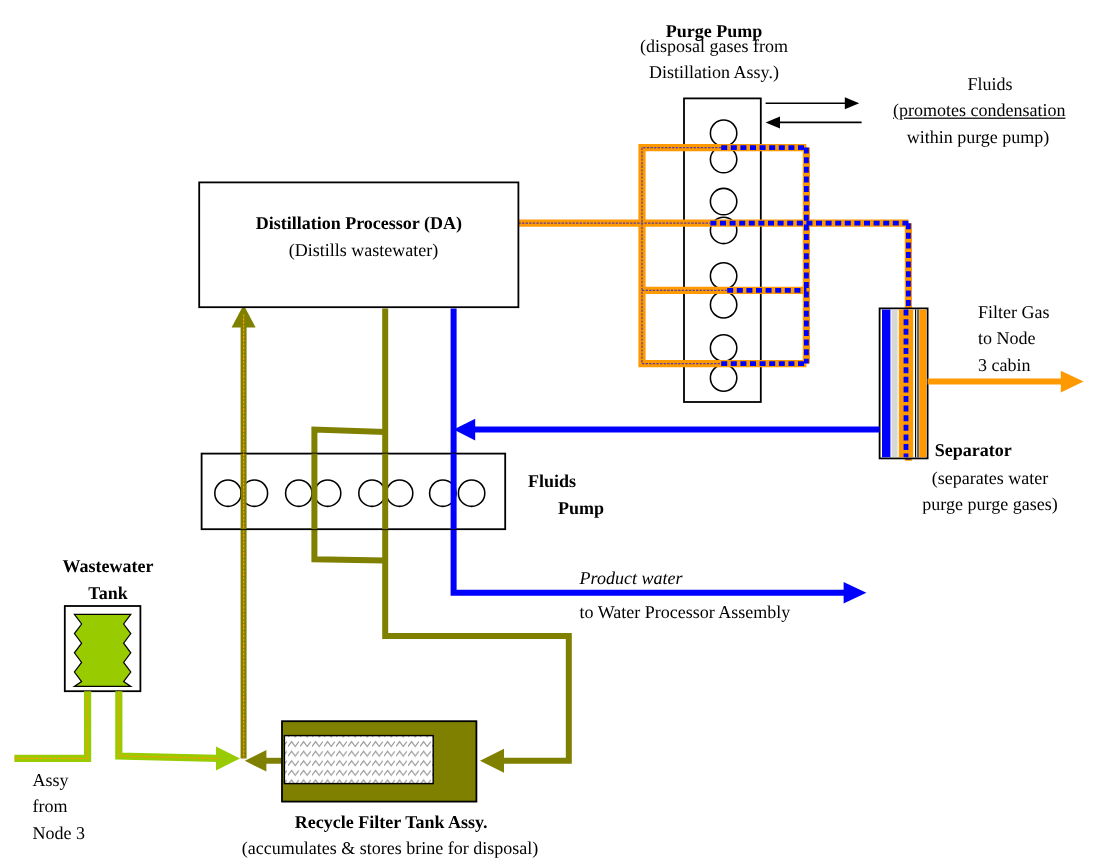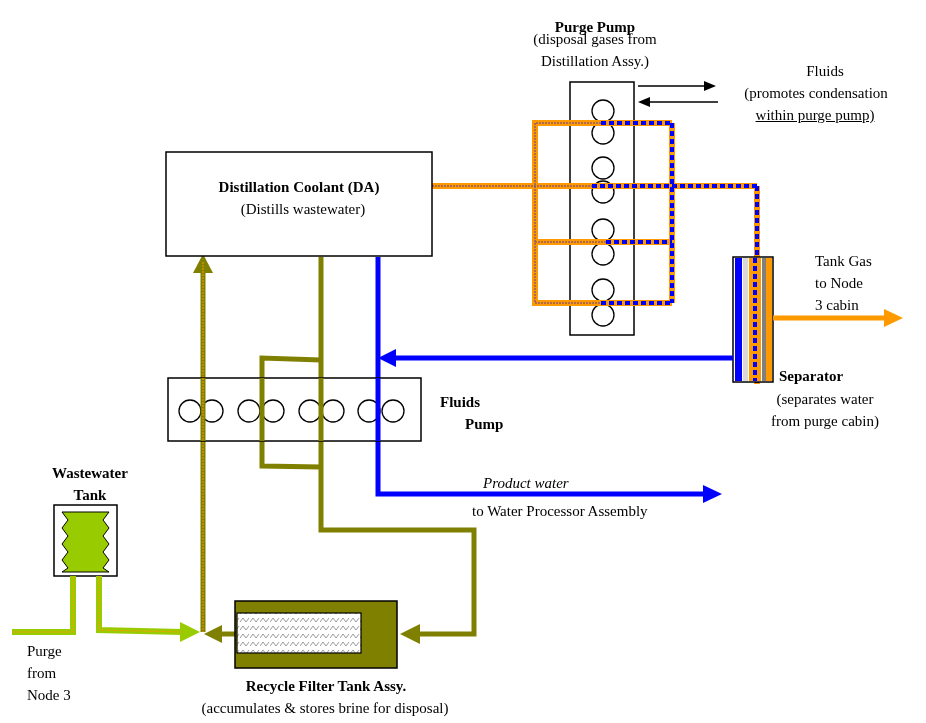--- a/index.html
+++ b/index.html
@@ -145,41 +145,41 @@
     <rect x="235" y="601" width="162" height="67" fill="#808000" stroke="#000" stroke-width="1.5"></rect>
     <rect x="237" y="613" width="124" height="40" fill="url(#filterpat)" stroke="#000" stroke-width="1.2"></rect>
   </g>
 </svg>
 
 <div class="lbl b" style="left:520px; top:16px; width:150px;">Purge Pump</div>
 <div class="lbl" style="left:510px; top:28px; width:170px;">(disposal gases from</div>
 <div class="lbl" style="left:510px; top:50px; width:170px;">Distillation Assy.)</div>
 
 <div class="lbl" style="left:765px; top:60px; width:120px;">Fluids</div>
-<div class="lbl" style="left:718px; top:82px; width:196px;">(promotes condensation</div>
-<div class="lbl" style="left:730px; top:104px; width:170px;text-decoration:underline;">within purge pump)</div>
+<div class="lbl" style="left:718px; top:82px; width:196px;text-decoration:underline;">(promotes condensation</div>
+<div class="lbl" style="left:730px; top:104px; width:170px;">within purge pump)</div>
 
-<div class="lbl b" style="left:166px; top:176px; width:266px;">Distillation Coolant (DA)</div>
+<div class="lbl b" style="left:166px; top:176px; width:266px;">Distillation Processor (DA)</div>
 <div class="lbl" style="left:166px; top:198px; width:274px;">(Distills wastewater)</div>
 
-<div class="lbl left" style="left:815px; top:250px;">Tank Gas</div>
+<div class="lbl left" style="left:815px; top:250px;">Filter Gas</div>
 <div class="lbl left" style="left:815px; top:272px;">to Node</div>
 <div class="lbl left" style="left:815px; top:294px;">3 cabin</div>
 
 <div class="lbl b left" style="left:779px; top:365px;">Separator</div>
 <div class="lbl" style="left:750px; top:388px; width:150px;">(separates water</div>
-<div class="lbl" style="left:750px; top:410px; width:150px;">from purge cabin)</div>
+<div class="lbl" style="left:750px; top:410px; width:150px;">purge purge gases)</div>
 
 <div class="lbl b left" style="left:440px; top:391px;">Fluids</div>
 <div class="lbl b left" style="left:440px; top:413px;margin-left:25px;">Pump</div>
 
 <div class="lbl left" style="left:483px; top:472px;font-style:italic;">Product water</div>
-<div class="lbl left" style="left:472px; top:500px;">to Water Processor Assembly</div>
+<div class="lbl left" style="left:483px; top:500px;">to Water Processor Assembly</div>
 
 <div class="lbl b" style="left:40px; top:462px; width:100px;">Wastewater</div>
 <div class="lbl b" style="left:40px; top:484px; width:100px;">Tank</div>
 
-<div class="lbl left" style="left:27px; top:640px;">Purge</div>
+<div class="lbl left" style="left:27px; top:640px;">Assy</div>
 <div class="lbl left" style="left:27px; top:662px;">from</div>
 <div class="lbl left" style="left:27px; top:684px;">Node 3</div>
 
 <div class="lbl b" style="left:166px; top:675px; width:320px;">Recycle Filter Tank Assy.</div>
 <div class="lbl" style="left:150px; top:697px; width:350px;">(accumulates &amp; stores brine for disposal)</div>
 
 </body></html>

